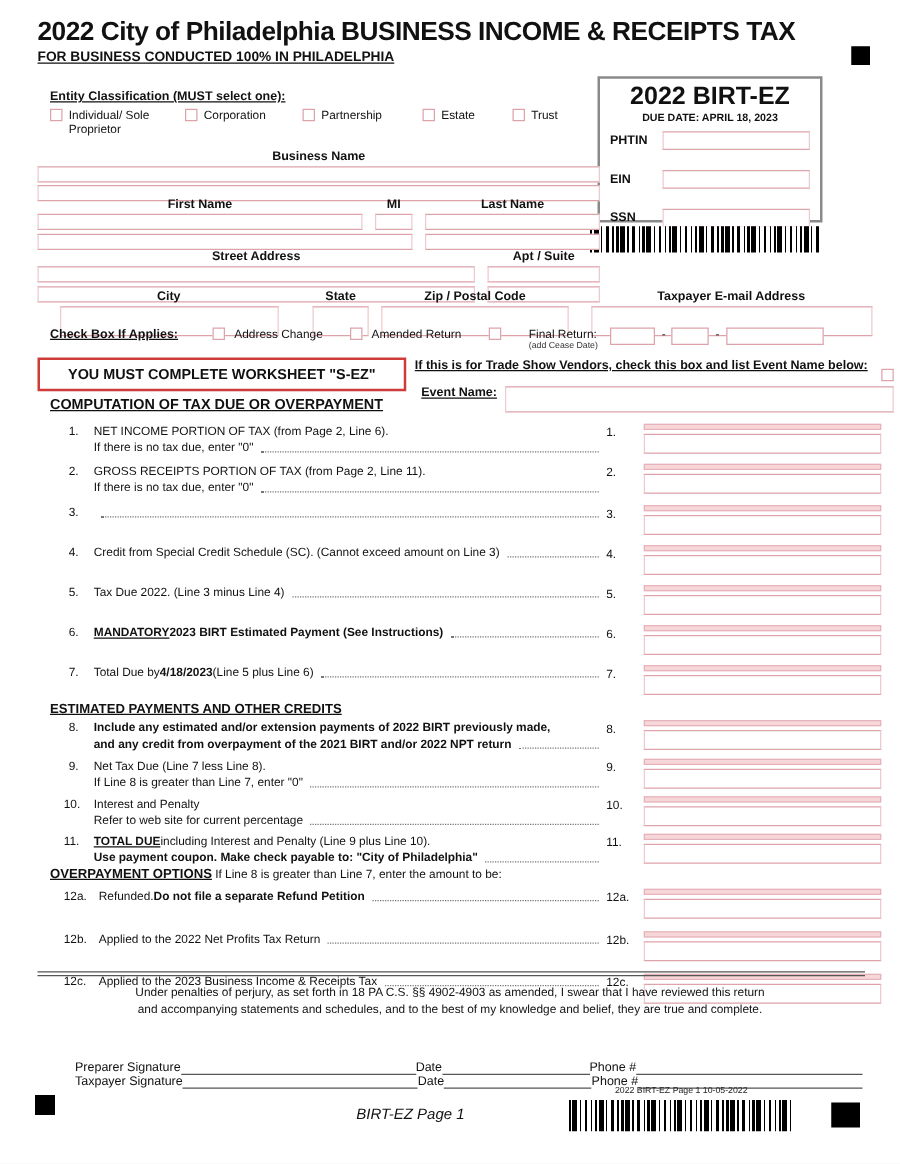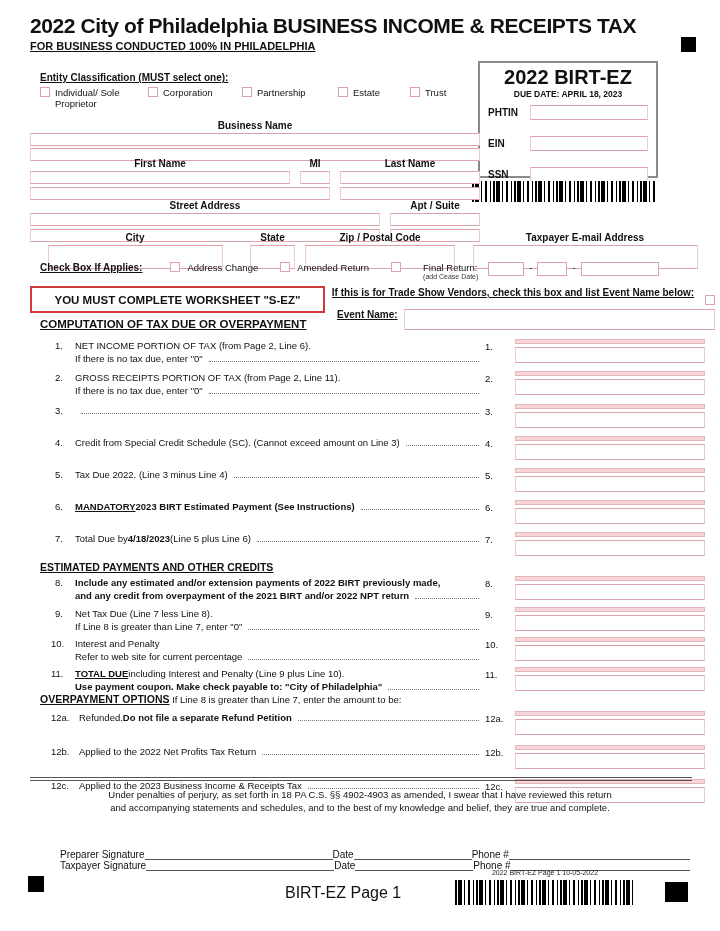--- a/index.html
+++ b/index.html
@@ -477,18 +477,18 @@
   <div class="abs sigrow" style="left:60px; top:848px; width:630px;">
     <span>Preparer Signature</span>
     <span class="sigline" style="width:188px;"></span>
     <span>Date</span>
     <span class="sigline" style="width:118px;"></span>
     <span>Phone #</span>
     <span class="sigline" style="flex:1;"></span>
   </div>
 
   <div class="abs blacksq" style="left:28px; top:876px; width:16px; height:16px;"></div>
-  <div class="abs" style="left:285px; top:884px; font-size:16px;">BIRT-EZ Page 1</div>
+  <div class="abs" style="left:285px; top:884px; font-size:12px;font-style:italic;">BIRT-EZ Page 1</div>
   <div class="abs" style="left:455px; top:869px; width:180px; font-size:7px; text-align:center; color:#222;">2022 BIRT-EZ Page 1  10-05-2022</div>
   <div class="abs barcode" style="left:455px; top:880px; width:180px; height:25px;"></div>
   <div class="abs blacksq" style="left:665px; top:882px; width:23px; height:20px;"></div>
 
 </div>
 
 </body></html>

